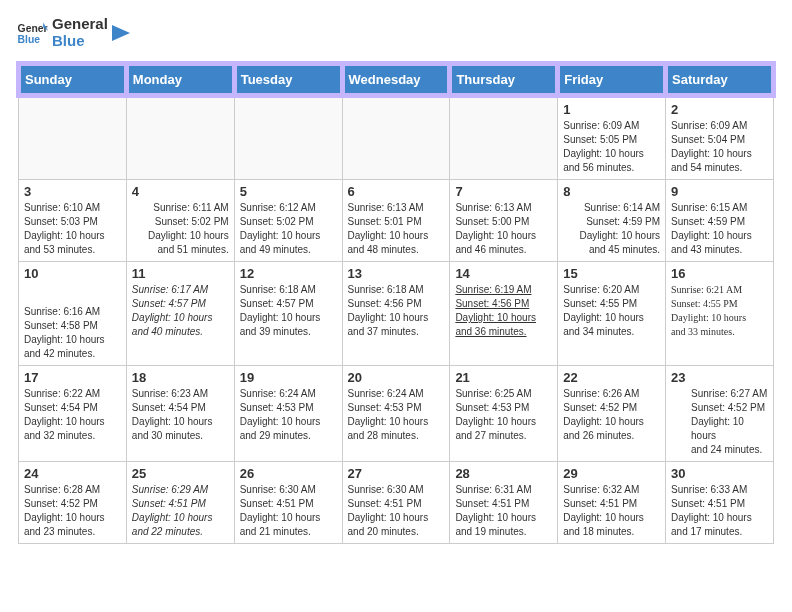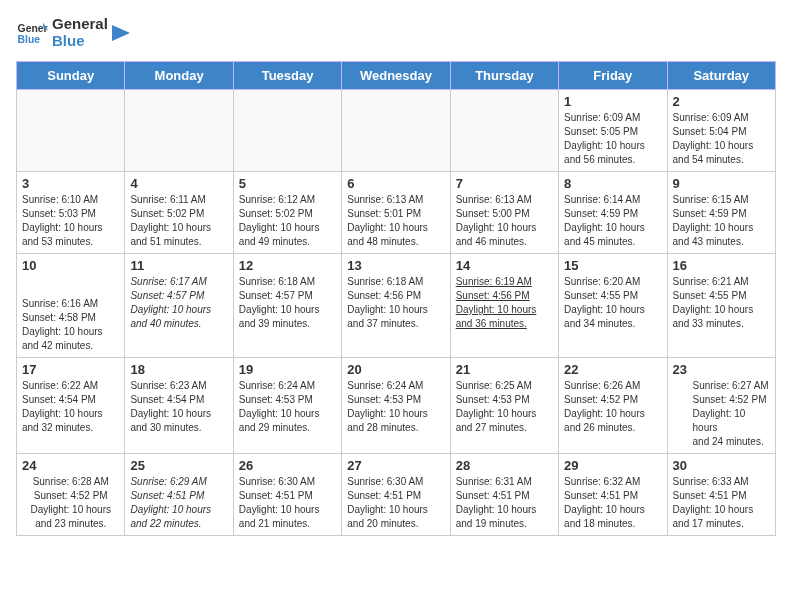--- a/index.html
+++ b/index.html
@@ -42,22 +42,22 @@
       width: 100%;
       border-collapse: collapse;
       border: 1px solid #ccc;
     }
     .calendar th {
       background-color: #3d85c8;
       color: #fff;
       font-size: 13px;
       font-weight: bold;
       padding: 6px 4px;
-      text-align: center;
-      border: 1px solid #c4b5fd;
+      text-align: left;
+      border: 5px solid #c4b5fd;
     }
     .calendar td {
       border: 1px solid #ccc;
       vertical-align: top;
       padding: 4px 5px;
       width: calc(100% / 7);
       min-height: 85px;
       font-size: 11px;
       color: #333;
       background: #fff;
@@ -138,21 +138,21 @@
       <tr>
         <td>
           <span class="day-number">3</span>
           <div class="day-info" style="white-space: pre-line;">Sunrise: 6:10 AM
 Sunset: 5:03 PM
 Daylight: 10 hours
 and 53 minutes.</div>
         </td>
         <td>
           <span class="day-number">4</span>
-          <div class="day-info" style="white-space: pre-line;">Sunrise: 6:11 AM
+          <div class="day-info" style="white-space: pre-line; text-align: right;">Sunrise: 6:11 AM
 Sunset: 5:02 PM
 Daylight: 10 hours
 and 51 minutes.</div>
         </td>
         <td>
           <span class="day-number">5</span>
           <div class="day-info" style="white-space: pre-line;">Sunrise: 6:12 AM
 Sunset: 5:02 PM
 Daylight: 10 hours
 and 49 minutes.</div>
@@ -166,21 +166,21 @@
         </td>
         <td>
           <span class="day-number">7</span>
           <div class="day-info" style="white-space: pre-line;">Sunrise: 6:13 AM
 Sunset: 5:00 PM
 Daylight: 10 hours
 and 46 minutes.</div>
         </td>
         <td>
           <span class="day-number">8</span>
-          <div class="day-info" style="white-space: pre-line;">Sunrise: 6:14 AM
+          <div class="day-info" style="white-space: pre-line; text-align: right;">Sunrise: 6:14 AM
 Sunset: 4:59 PM
 Daylight: 10 hours
 and 45 minutes.</div>
         </td>
         <td>
           <span class="day-number">9</span>
           <div class="day-info" style="white-space: pre-line;">Sunrise: 6:15 AM
 Sunset: 4:59 PM
 Daylight: 10 hours
 and 43 minutes.</div>
@@ -224,21 +224,21 @@
         </td>
         <td>
           <span class="day-number">15</span>
           <div class="day-info" style="white-space: pre-line;">Sunrise: 6:20 AM
 Sunset: 4:55 PM
 Daylight: 10 hours
 and 34 minutes.</div>
         </td>
         <td>
           <span class="day-number">16</span>
-          <div class="day-info" style="white-space: pre-line;">Sunrise: 6:21 AM
+          <div class="day-info" style="white-space: pre-line; font-family: Liberation Serif, serif;">Sunrise: 6:21 AM
 Sunset: 4:55 PM
 Daylight: 10 hours
 and 33 minutes.</div>
         </td>
       </tr>
       <tr>
         <td>
           <span class="day-number">17</span>
           <div class="day-info" style="white-space: pre-line;">Sunrise: 6:22 AM
 Sunset: 4:54 PM
@@ -284,21 +284,21 @@
           <span class="day-number">23</span>
           <div class="day-info" style="white-space: pre-line; margin-left: 20px;">Sunrise: 6:27 AM
 Sunset: 4:52 PM
 Daylight: 10 hours
 and 24 minutes.</div>
         </td>
       </tr>
       <tr>
         <td>
           <span class="day-number">24</span>
-          <div class="day-info" style="white-space: pre-line; text-align: center;">Sunrise: 6:28 AM
+          <div class="day-info" style="white-space: pre-line;">Sunrise: 6:28 AM
 Sunset: 4:52 PM
 Daylight: 10 hours
 and 23 minutes.</div>
         </td>
         <td>
           <span class="day-number">25</span>
           <div class="day-info" style="white-space: pre-line; font-style: italic;">Sunrise: 6:29 AM
 Sunset: 4:51 PM
 Daylight: 10 hours
 and 22 minutes.</div>

